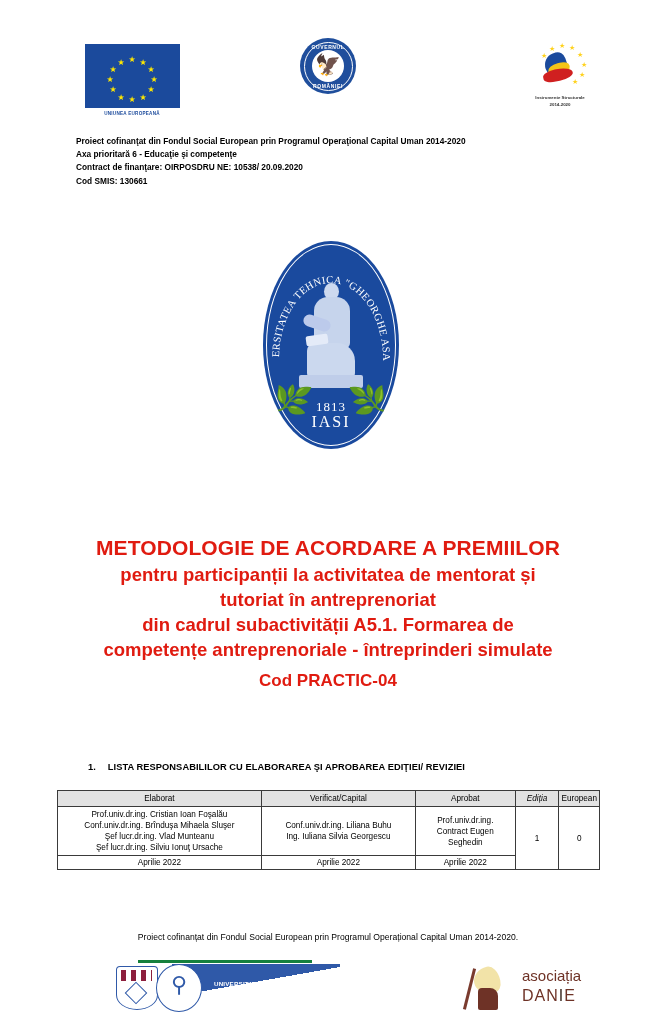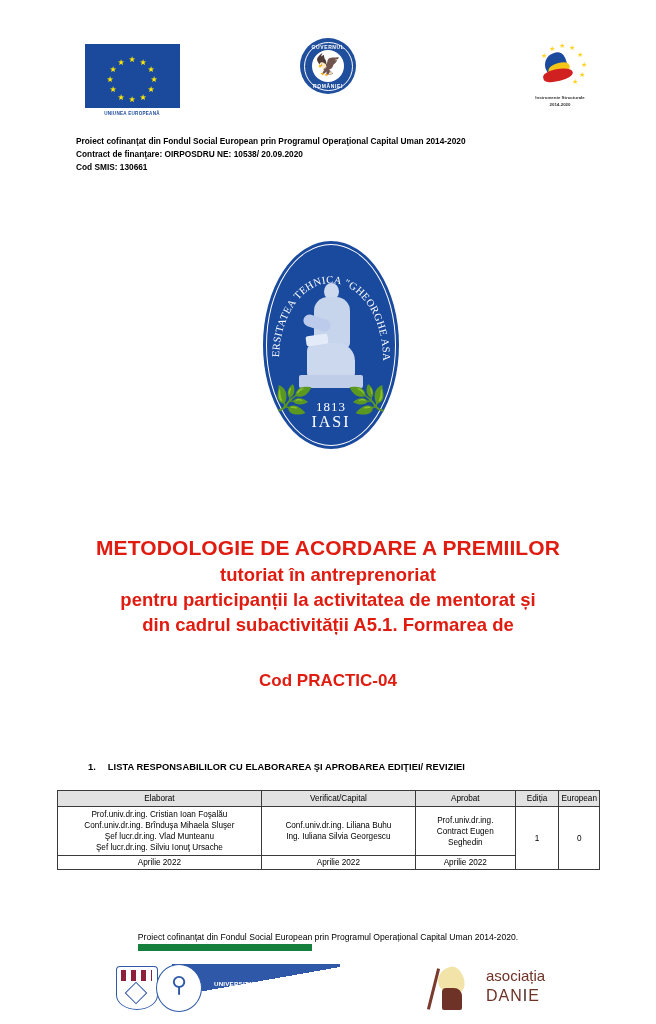--- a/index.html
+++ b/index.html
@@ -256,33 +256,33 @@
   .resp-table th {
     background: #e2e2e2;
     font-weight: normal;
     height: 16px;
   }
   .resp-table td.names { padding: 2px 3px; }
   .resp-table td.date-row { height: 14px; }
   .col-elaborat { width: 205px; }
   .col-verificat { width: 155px; }
   .col-aprobat { width: 100px; }
-  .col-editia { width: 44px; }
+  .col-editia { width: 44px; font-style: italic; }
   .col-revizia { width: 39px; }
 
   
   .footer-note {
     position: absolute;
     left: 0; top: 932px; width: 656px;
     text-align: center;
     font-size: 8.6px;
   }
   .footer-note .uline {
-    border-bottom: 7px solid #15803d;
-    padding-bottom: 2px;
+    border-bottom: 3px solid #15803d;
+    padding-bottom: 18px;
   }
 
   .footer-logos { position: absolute; top: 958px; left: 0; width: 656px; height: 62px; }
 
   
   .tuiasi-logo { position: absolute; left: 112px; top: 2px; width: 230px; height: 56px; }
   .tuiasi-band {
     position: absolute; left: 60px; top: 4px;
     width: 168px; height: 48px;
     background: linear-gradient(170deg,#2f59a8 0%,#2f59a8 42%,#ffffff 42%,#ffffff 100%);
@@ -325,21 +325,21 @@
     position: absolute; left: 102px; top: 19px;
     width: 128px;
     color: #ffffff;
     font-size: 6.2px; font-weight: bold;
     line-height: 9px;
     letter-spacing: .2px;
   }
   .tuiasi-text .l2 { color: #ffffff; }
 
   
-  .danie-logo { position: absolute; left: 428px; top: 4px; width: 160px; height: 54px; }
+  .danie-logo { position: absolute; left: 464px; top: 4px; width: 160px; height: 54px; }
   .danie-mark { position: absolute; left: 0; top: 2px; width: 54px; height: 48px; }
   .danie-mark .bar {
     position: absolute; left: 4px; top: 4px;
     width: 3px; height: 42px;
     background: #7a3b2e; transform: rotate(14deg);
   }
   .danie-mark .swoop {
     position: absolute; left: 10px; top: 3px;
     width: 26px; height: 27px;
     background: #f2e3a8;
@@ -413,20 +413,21 @@
       <div class="is-swoosh-r"></div>
     </div>
     <div class="is-caption">Instrumente Structurale</div>
     <div class="is-caption">2014-2020</div>
   </div>
 
 </div>
 
 <div class="project-info">
   <div>Proiect cofinanţat din Fondul Social European prin Programul Operaţional Capital Uman 2014-2020</div>
+  <div>Axa prioritară 6 -  Educaţie şi competenţe</div>
   <div>Contract de finanţare: OIRPOSDRU NE:  10538/ 20.09.2020</div>
   <div>Cod SMIS: 130661</div>
 </div>
 
 <div class="univ-seal">
   <div class="seal-border"></div>
 
   <svg class="seal-arc-text" viewBox="0 0 136 208">
     <defs>
       <path id="arcpath" d="M 16,118 A 52,76 0 0 1 120,118" fill="none"></path>
@@ -447,23 +448,24 @@
 
   <div class="laurel left">🌿</div>
   <div class="laurel right">🌿</div>
 
   <div class="seal-year">1813</div>
   <div class="seal-city">IASI</div>
 </div>
 
 <div class="doc-title">
   <div class="title-line1">METODOLOGIE DE ACORDARE A PREMIILOR</div>
+  <div class="title-rest">pentru participanții la activitatea de mentorat și</div>
   <div class="title-rest">tutoriat în antreprenoriat</div>
-  <div class="title-rest">pentru participanții la activitatea de mentorat și</div>
   <div class="title-rest">din cadrul subactivității A5.1. Formarea de</div>
+  <div class="title-rest">competențe antreprenoriale - întreprinderi simulate</div>
 </div>
 <div class="doc-code">Cod PRACTIC-04</div>
 
 <div class="section-heading">
   <span class="num">1.</span><span>LISTA RESPONSABILILOR CU ELABORAREA ŞI APROBAREA EDIŢIEI/ REVIZIEI</span>
 </div>
 
 <table class="resp-table">
   <thead>
     <tr>

